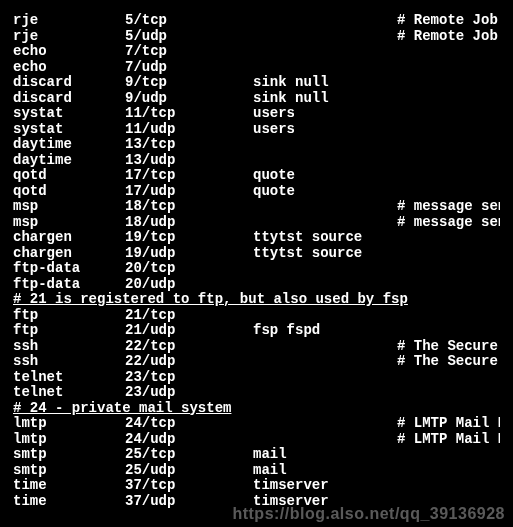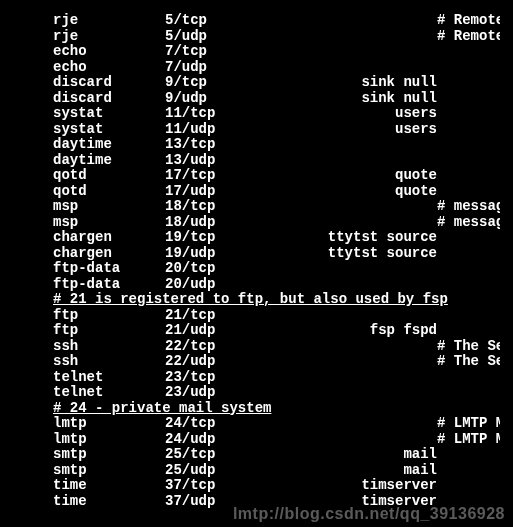--- a/index.html
+++ b/index.html
@@ -11,40 +11,39 @@
       line-height: 15.5px;
       width: 513px;
       height: 527px;
       overflow: hidden;
       position: relative;
       font-weight: bold;
     }
     .terminal {
       padding: 13px;
       white-space: pre;
-      margin-left: 40px;
     }
     .row {
       display: flex;
       height: 15.5px;
     }
     .col-service { width: 112px; overflow: hidden; }
     .col-port    { width: 128px; overflow: hidden; }
-    .col-alias   { width: 144px; overflow: hidden; text-align: right; }
+    .col-alias   { width: 144px; overflow: hidden; }
     .col-comment { flex: 1; overflow: hidden; }
     .comment-line { padding-left: 0; text-decoration: underline; }
     .watermark {
       position: absolute;
       bottom: 6px;
       right: 8px;
       color: rgba(200,200,200,0.45);
       font-family: Arial, sans-serif;
       font-size: 16px;
       letter-spacing: 0.5px;
       pointer-events: none;
     }
   </style>
 </head>
 <body>
 
 <div class="terminal" id="terminal"><div class="row"><span class="col-service">rje</span><span class="col-port">5/tcp</span><span class="col-alias"></span><span class="col-comment"># Remote Job Entr</span></div><div class="row"><span class="col-service">rje</span><span class="col-port">5/udp</span><span class="col-alias"></span><span class="col-comment"># Remote Job Entr</span></div><div class="row"><span class="col-service">echo</span><span class="col-port">7/tcp</span><span class="col-alias"></span><span class="col-comment"></span></div><div class="row"><span class="col-service">echo</span><span class="col-port">7/udp</span><span class="col-alias"></span><span class="col-comment"></span></div><div class="row"><span class="col-service">discard</span><span class="col-port">9/tcp</span><span class="col-alias">sink null</span><span class="col-comment"></span></div><div class="row"><span class="col-service">discard</span><span class="col-port">9/udp</span><span class="col-alias">sink null</span><span class="col-comment"></span></div><div class="row"><span class="col-service">systat</span><span class="col-port">11/tcp</span><span class="col-alias">users</span><span class="col-comment"></span></div><div class="row"><span class="col-service">systat</span><span class="col-port">11/udp</span><span class="col-alias">users</span><span class="col-comment"></span></div><div class="row"><span class="col-service">daytime</span><span class="col-port">13/tcp</span><span class="col-alias"></span><span class="col-comment"></span></div><div class="row"><span class="col-service">daytime</span><span class="col-port">13/udp</span><span class="col-alias"></span><span class="col-comment"></span></div><div class="row"><span class="col-service">qotd</span><span class="col-port">17/tcp</span><span class="col-alias">quote</span><span class="col-comment"></span></div><div class="row"><span class="col-service">qotd</span><span class="col-port">17/udp</span><span class="col-alias">quote</span><span class="col-comment"></span></div><div class="row"><span class="col-service">msp</span><span class="col-port">18/tcp</span><span class="col-alias"></span><span class="col-comment"># message send pr</span></div><div class="row"><span class="col-service">msp</span><span class="col-port">18/udp</span><span class="col-alias"></span><span class="col-comment"># message send pr</span></div><div class="row"><span class="col-service">chargen</span><span class="col-port">19/tcp</span><span class="col-alias">ttytst source</span><span class="col-comment"></span></div><div class="row"><span class="col-service">chargen</span><span class="col-port">19/udp</span><span class="col-alias">ttytst source</span><span class="col-comment"></span></div><div class="row"><span class="col-service">ftp-data</span><span class="col-port">20/tcp</span><span class="col-alias"></span><span class="col-comment"></span></div><div class="row"><span class="col-service">ftp-data</span><span class="col-port">20/udp</span><span class="col-alias"></span><span class="col-comment"></span></div><div class="row"><span class="comment-line"># 21 is registered to ftp, but also used by fsp</span></div><div class="row"><span class="col-service">ftp</span><span class="col-port">21/tcp</span><span class="col-alias"></span><span class="col-comment"></span></div><div class="row"><span class="col-service">ftp</span><span class="col-port">21/udp</span><span class="col-alias">fsp fspd</span><span class="col-comment"></span></div><div class="row"><span class="col-service">ssh</span><span class="col-port">22/tcp</span><span class="col-alias"></span><span class="col-comment"># The Secure Shel</span></div><div class="row"><span class="col-service">ssh</span><span class="col-port">22/udp</span><span class="col-alias"></span><span class="col-comment"># The Secure Shel</span></div><div class="row"><span class="col-service">telnet</span><span class="col-port">23/tcp</span><span class="col-alias"></span><span class="col-comment"></span></div><div class="row"><span class="col-service">telnet</span><span class="col-port">23/udp</span><span class="col-alias"></span><span class="col-comment"></span></div><div class="row"><span class="comment-line"># 24 - private mail system</span></div><div class="row"><span class="col-service">lmtp</span><span class="col-port">24/tcp</span><span class="col-alias"></span><span class="col-comment"># LMTP Mail Deliv</span></div><div class="row"><span class="col-service">lmtp</span><span class="col-port">24/udp</span><span class="col-alias"></span><span class="col-comment"># LMTP Mail Deliv</span></div><div class="row"><span class="col-service">smtp</span><span class="col-port">25/tcp</span><span class="col-alias">mail</span><span class="col-comment"></span></div><div class="row"><span class="col-service">smtp</span><span class="col-port">25/udp</span><span class="col-alias">mail</span><span class="col-comment"></span></div><div class="row"><span class="col-service">time</span><span class="col-port">37/tcp</span><span class="col-alias">timserver</span><span class="col-comment"></span></div><div class="row"><span class="col-service">time</span><span class="col-port">37/udp</span><span class="col-alias">timserver</span><span class="col-comment"></span></div></div>
 
-<div class="watermark">lmtp://blog.csdn.net/qq_39136928</div>
+<div class="watermark">https://blog.also.net/qq_39136928</div>
 
 </body></html>

